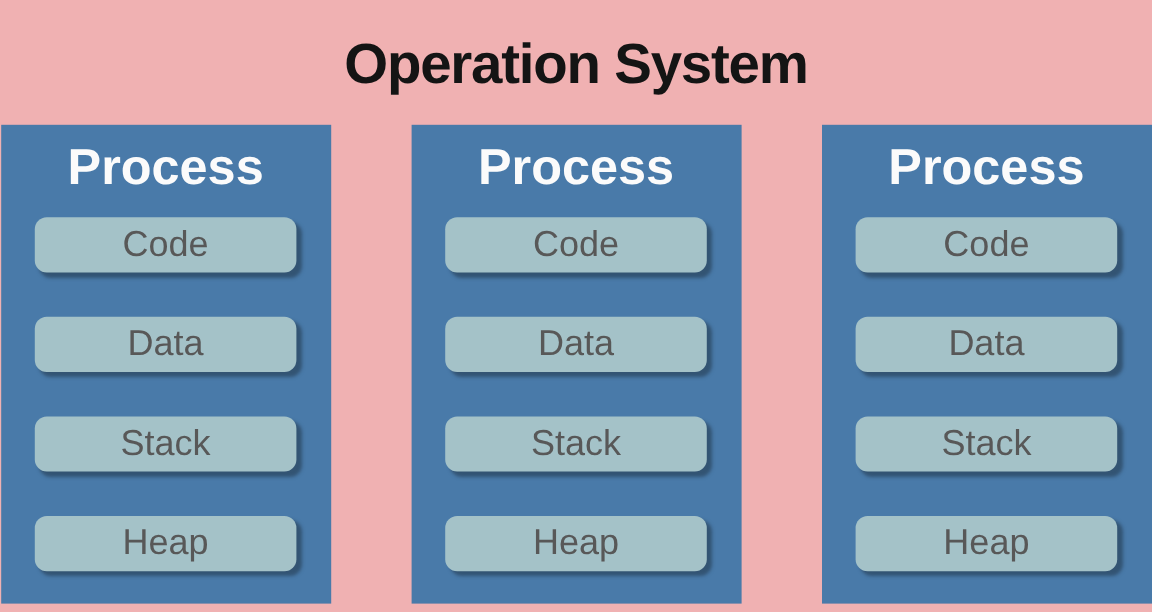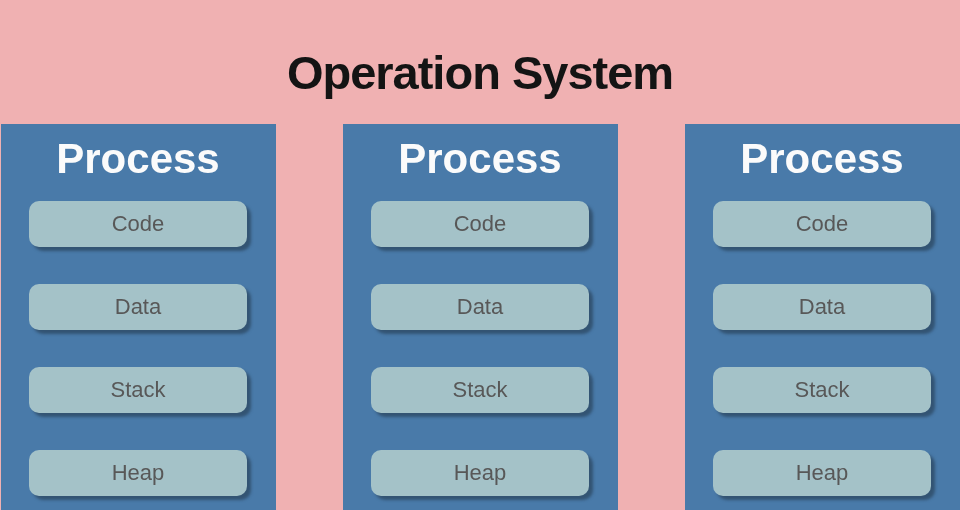--- a/index.html
+++ b/index.html
@@ -21,21 +21,20 @@
   }
   .page-title {
     height: 104px;
     display: flex;
     align-items: center;
     justify-content: center;
     font-size: 47px;
     font-weight: bold;
     letter-spacing: -1px;
     color: var(--title-text);
-    margin-top: 20px;
   }
   .panels {
     display: flex;
     justify-content: center;
     gap: 67px;
   }
   .panel {
     position: relative;
     width: 275px;
     height: 399px;
@@ -62,21 +61,21 @@
   }
   .mem-box {
     width: 218px;
     height: 46px;
     background: var(--box);
     border-radius: 10px;
     box-shadow: 4px 4px 3px rgba(33, 52, 71, 0.55);
     display: flex;
     align-items: center;
     justify-content: center;
-    font-size: 22px;
+    font-size: 30px;
     color: var(--box-text);
   }
 </style>
 </head>
 <body>
 
 <div class="page-title">Operation System</div>
 
 <div class="panels">
 

